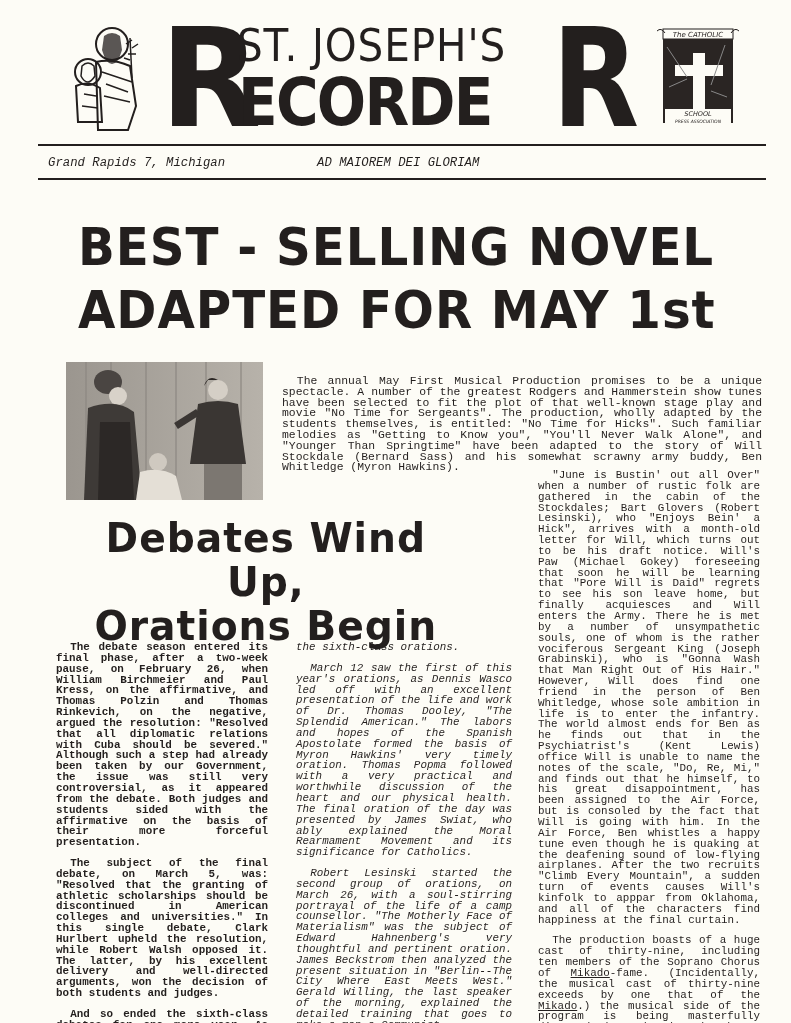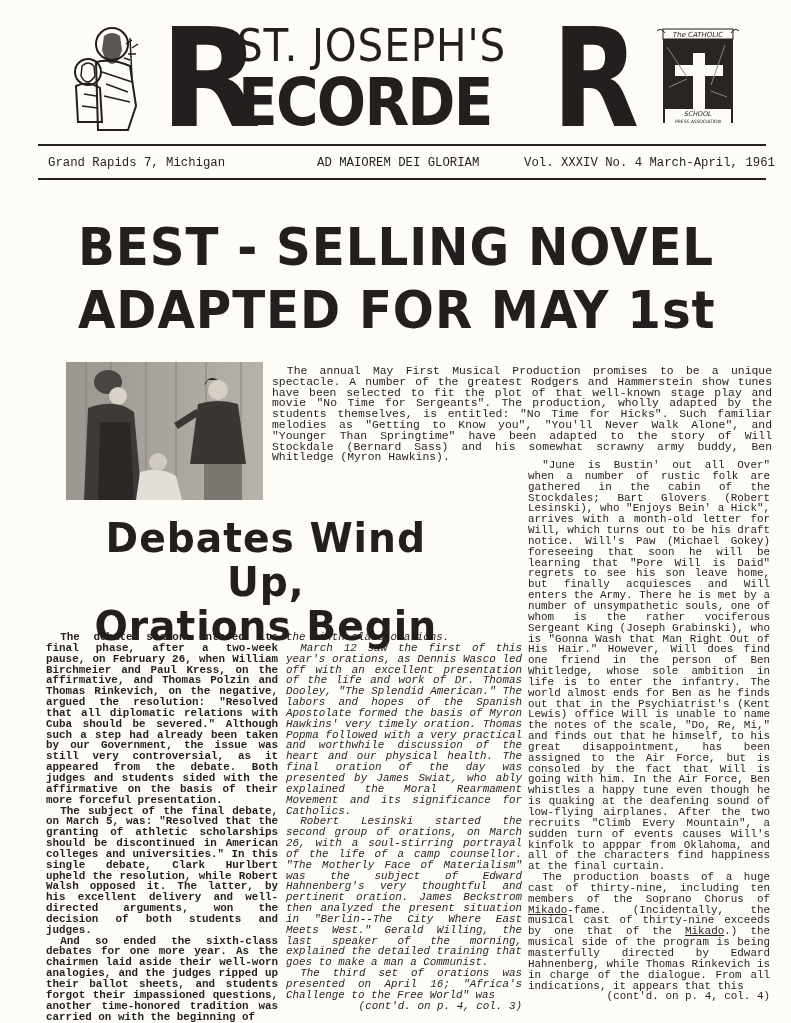--- a/index.html
+++ b/index.html
@@ -1,35 +1,35 @@
 <!DOCTYPE html>
 <html><head>
 <meta charset="utf-8">
 <style>
   html,body{margin:0;padding:0;}
   body{width:791px;height:1023px;background:#fdfcf6;position:relative;overflow:hidden;color:#231f1e;}
   .abs{position:absolute;}
-  .mono{font-family:"Liberation Mono","DejaVu Sans Mono",monospace;}
+  .mono{font-family:"Liberation Mono","DejaVu Sans Mono",monospace;font-style:italic;}
   
   #logo-left{left:66px;top:22px;width:78px;width:80px;height:112px;}
   #big-r-left{left:160px;top:20px;font-family:"DejaVu Sans",sans-serif;font-weight:bold;font-size:138px;line-height:118px;letter-spacing:-4px;transform:scaleX(0.95);transform-origin:left top;}
   #title-top{left:237px;top:22px;font-family:"DejaVu Sans",sans-serif;font-size:45px;line-height:48px;letter-spacing:1px;transform:scaleX(0.9);transform-origin:left top;}
   #title-bottom{left:238px;top:68px;font-family:"DejaVu Sans",sans-serif;font-weight:bold;font-size:66px;line-height:70px;letter-spacing:-2px;transform:scaleX(0.88);transform-origin:left top;}
   #big-r-right{left:552px;top:20px;font-family:"DejaVu Sans",sans-serif;font-weight:bold;font-size:138px;line-height:118px;transform:scaleX(0.82);transform-origin:left top;}
   #cspa-logo{left:655px;top:27px;width:86px;height:101px;font-style:italic;}
   .rule{position:absolute;left:38px;width:728px;height:2px;background:#231f1e;}
   #dateline{left:38px;top:150px;width:728px;height:26px;font-size:12.3px;}
   #dateline span{position:absolute;top:6px;white-space:nowrap;}
   
   #hl1{left:78px;top:215px;width:640px;font-family:"DejaVu Sans",sans-serif;font-weight:bold;font-size:52px;line-height:64px;letter-spacing:1px;transform:scaleX(0.93);transform-origin:left top;white-space:nowrap;}
   #hl2{left:78px;top:278px;width:640px;font-family:"DejaVu Sans",sans-serif;font-weight:bold;font-size:52px;line-height:64px;letter-spacing:1px;transform:scaleX(0.93);transform-origin:left top;white-space:nowrap;}
   #photo{left:66px;top:362px;width:197px;height:138px;background:#8a8580;overflow:hidden;}
   #hl3{left:60px;top:516px;width:420px;text-align:center;font-family:"DejaVu Sans",sans-serif;font-weight:bold;font-size:40px;line-height:44px;letter-spacing:1px;transform:scaleX(0.98);transform-origin:left top;}
   .col{position:absolute;font-family:"Liberation Mono","DejaVu Sans Mono",monospace;font-size:10.9px;line-height:10.85px;color:#231f1e;text-align:justify;}
-  .col p{margin:0;text-indent:1.3em;}
+  .col p{margin:10px;text-indent:1.3em;}
   .col p.noindent{text-indent:0;}
   .col .cont{text-align:right;text-indent:0;}
   #lead{left:272px;top:366px;width:500px;font-size:11.4px;line-height:10.8px;}
   #right-col{left:528px;top:460px;width:242px;}
   #left-col{left:46px;top:632px;width:232px;font-weight:bold;}
   #mid-col{left:286px;top:632px;width:236px;font-style:italic;}
   u{}
 </style>
 </head>
 <body>
@@ -62,21 +62,20 @@
     <rect x="10" y="82" width="66" height="14" fill="#fdfcf6"></rect>
     <text x="43" y="89" font-size="6.5" text-anchor="middle" fill="#231f1e" font-family="DejaVu Sans, sans-serif">SCHOOL</text>
     <text x="43" y="95.5" font-size="4.5" text-anchor="middle" fill="#231f1e" font-family="DejaVu Sans, sans-serif">PRESS ASSOCIATION</text>
   </svg>
 </div>
 
 <div class="rule" style="top:144px;"></div>
 <div class="abs mono" id="dateline">
   <span style="left:10px;">Grand Rapids 7, Michigan</span>
   <span style="left:279px;">AD MAIOREM DEI GLORIAM</span>
-  <span style="left:486px;">Vol. XXXIV No. 4 March-April, 1961</span>
 </div>
 <div class="rule" style="top:178px;"></div>
 
 <div class="abs" id="hl1">BEST - SELLING NOVEL</div>
 <div class="abs" id="hl2">ADAPTED FOR MAY 1st</div>
 
 <div class="abs" id="photo">
   <svg width="197" height="138" viewBox="0 0 197 138">
     <defs>
       <linearGradient id="bg" x1="0" x2="1">

